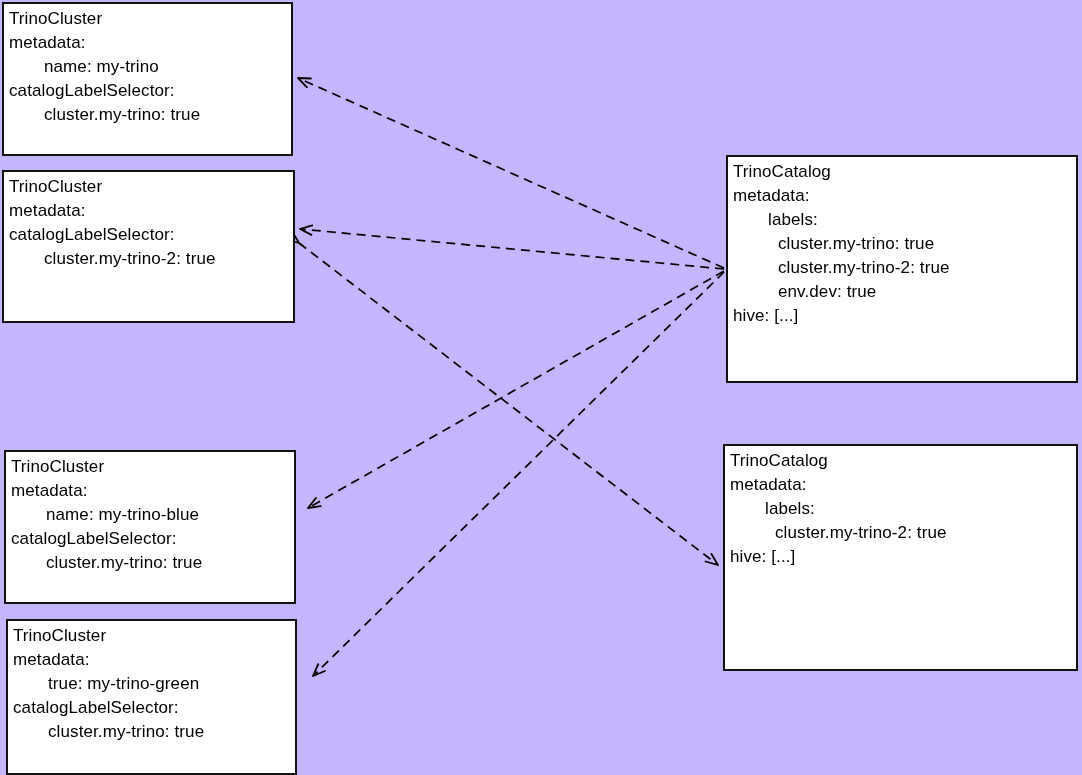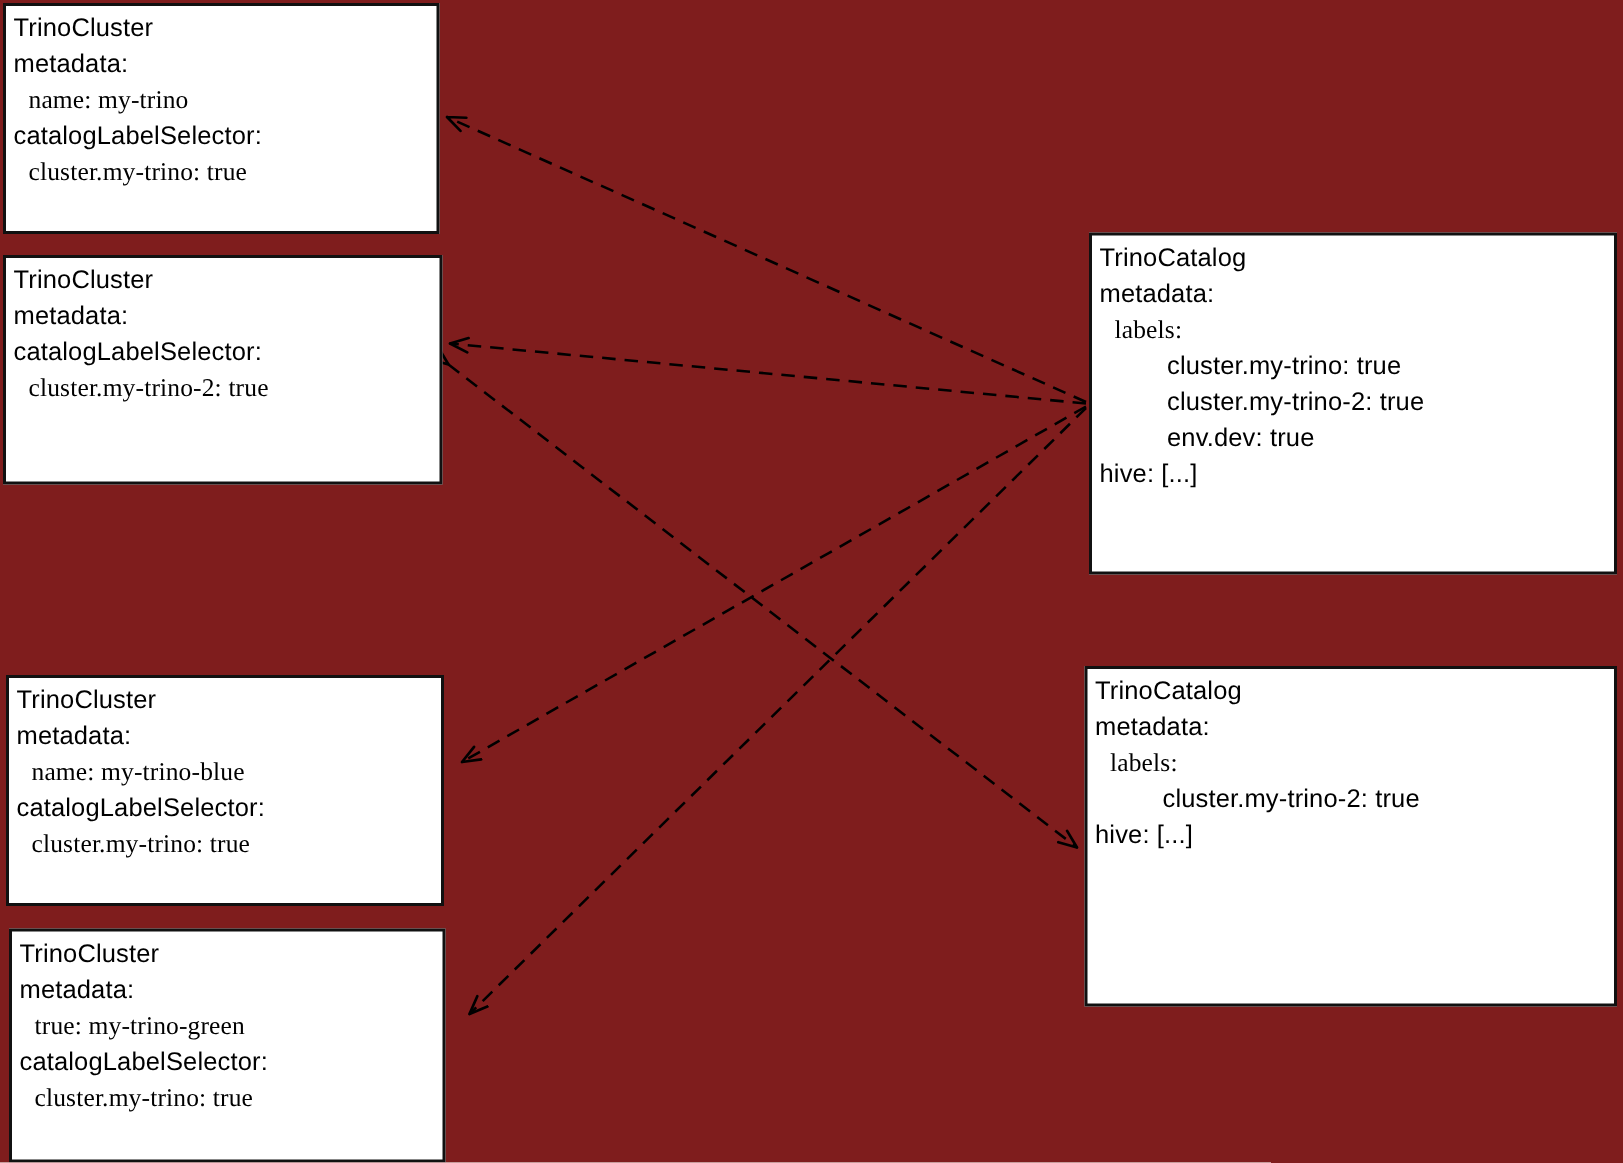--- a/index.html
+++ b/index.html
@@ -8,21 +8,21 @@
     padding: 0;
     background: #ffffff;
   }
   body {
     font-family: "Liberation Sans", sans-serif;
   }
   #canvas {
     position: relative;
     width: 1082px;
     height: 775px;
-    background: #7f1d1d;
+    background: #c4b5fd;
     overflow: hidden;
   }
   .edges {
     position: absolute;
     left: 0;
     top: 0;
     width: 1082px;
     height: 775px;
     pointer-events: none;
   }
@@ -36,21 +36,21 @@
   }
   .node-line {
     font-size: 17px;
     line-height: 24px;
     color: #000000;
     white-space: pre;
     letter-spacing: 0.1px;
     padding-left: 5px;
   }
   .ind-0 { padding-left: 5px; }
-  .ind-1 { padding-left: 15px; font-family: Liberation Serif, serif; }
+  .ind-1 { padding-left: 40px; }
   .ind-2 { padding-left: 50px; }
 </style>
 </head>
 <body>
 
 <div id="canvas">
 
   <svg class="edges" viewBox="0 0 1082 775" width="1082" height="775" aria-hidden="true">
     <defs>
       <marker id="ah" markerWidth="16" markerHeight="16" refX="13" refY="6" orient="auto" markerUnits="userSpaceOnUse">

